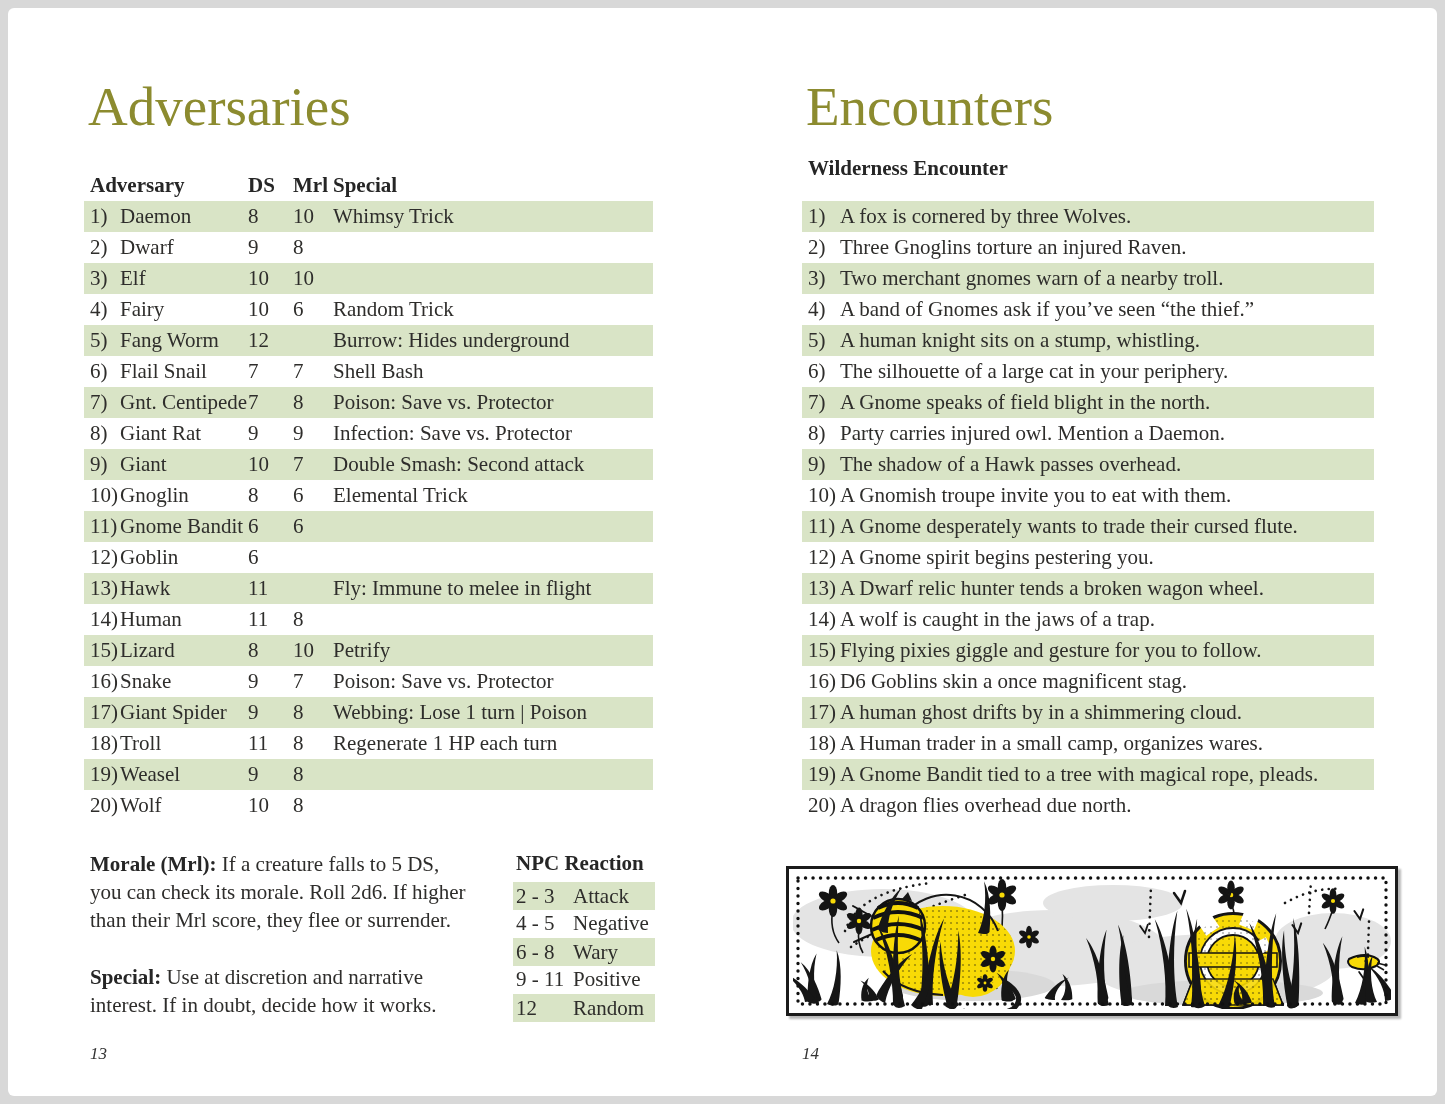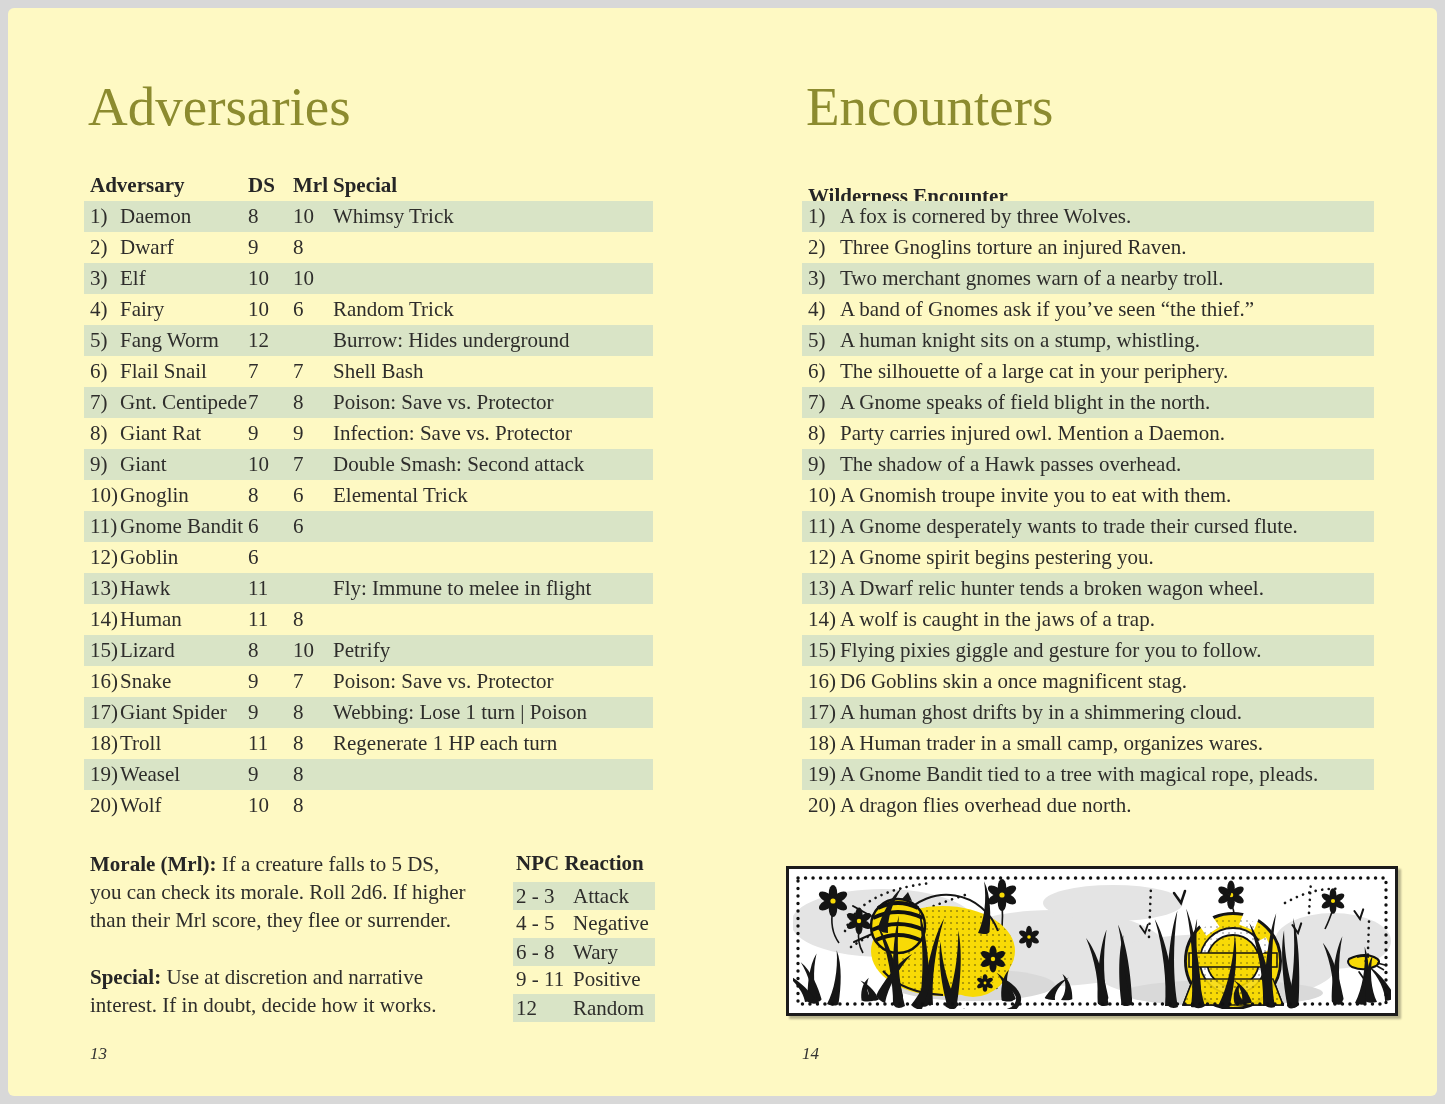--- a/index.html
+++ b/index.html
@@ -12,21 +12,21 @@
     overflow:hidden;
   }
   :root {
     --accent-olive:#8c8b2f;
     --row-green:#d9e4c6;
     --illus-yellow:#f8da06;
     --ink:#161616;
   }
   .sheet {
     position:absolute; left:8px; top:8px; right:8px; bottom:8px;
-    background:#fef9c3; border-radius:6px;
+    background:#ffffff; border-radius:6px;
   }
   .page-title {
     position:absolute; top:68px;
     font-size:55px; line-height:62px; font-weight:normal;
     color:var(--accent-olive);
   }
   #title-left  { left:80px; }
   #title-right { left:798px; }
 
   
@@ -44,21 +44,21 @@
   .note-text { white-space:pre-line; }
 
   
   .npc { position:absolute; left:505px; top:840px; width:142px; font-size:21px; }
   .npc-title { font-weight:bold; height:34px; line-height:30px; padding-left:3px; color:#262626; }
   .npc-row { display:flex; height:28px; line-height:27px; padding-left:3px; white-space:nowrap; }
   .npc-row.hl { background:var(--row-green);align-items:flex-end; }
   .npc-range { width:57px; }
 
   
-  .enc-title { position:absolute; left:800px; top:176px; font-size:21px; font-weight:bold; color:#262626; }
+  .enc-title { position:absolute; left:800px; top:148px; font-size:21px; font-weight:bold; color:#262626; }
   .enc-rows { position:absolute; left:794px; top:193px; width:572px; font-size:21px; }
   .enc-row { display:flex; height:31px; line-height:30px; padding-left:6px; white-space:nowrap; }
   .enc-row.hl { background:var(--row-green); }
   .enc-num { width:32px; }
   .enc-text { flex:1; }
 
   
   .pagenum { position:absolute; top:1036px; font-size:17px; font-style:italic; text-align:left; color:#333; }
   #pagenum-left  { left:82px;  width:563px; }
   #pagenum-right { left:794px; width:572px; }

